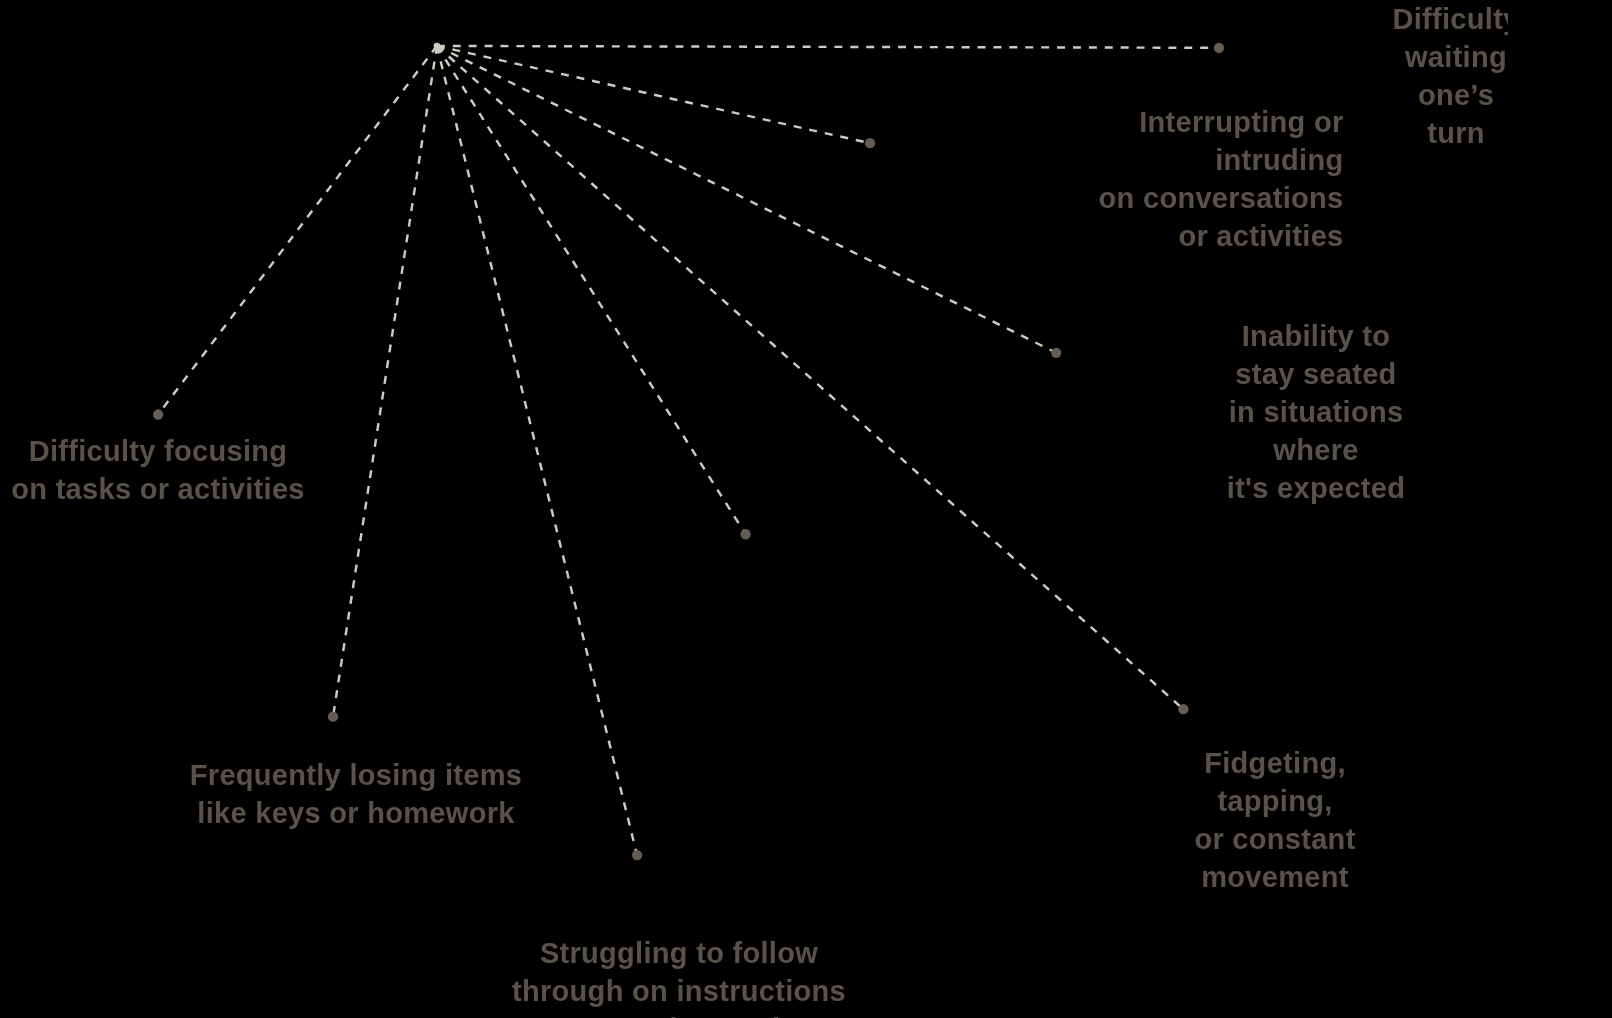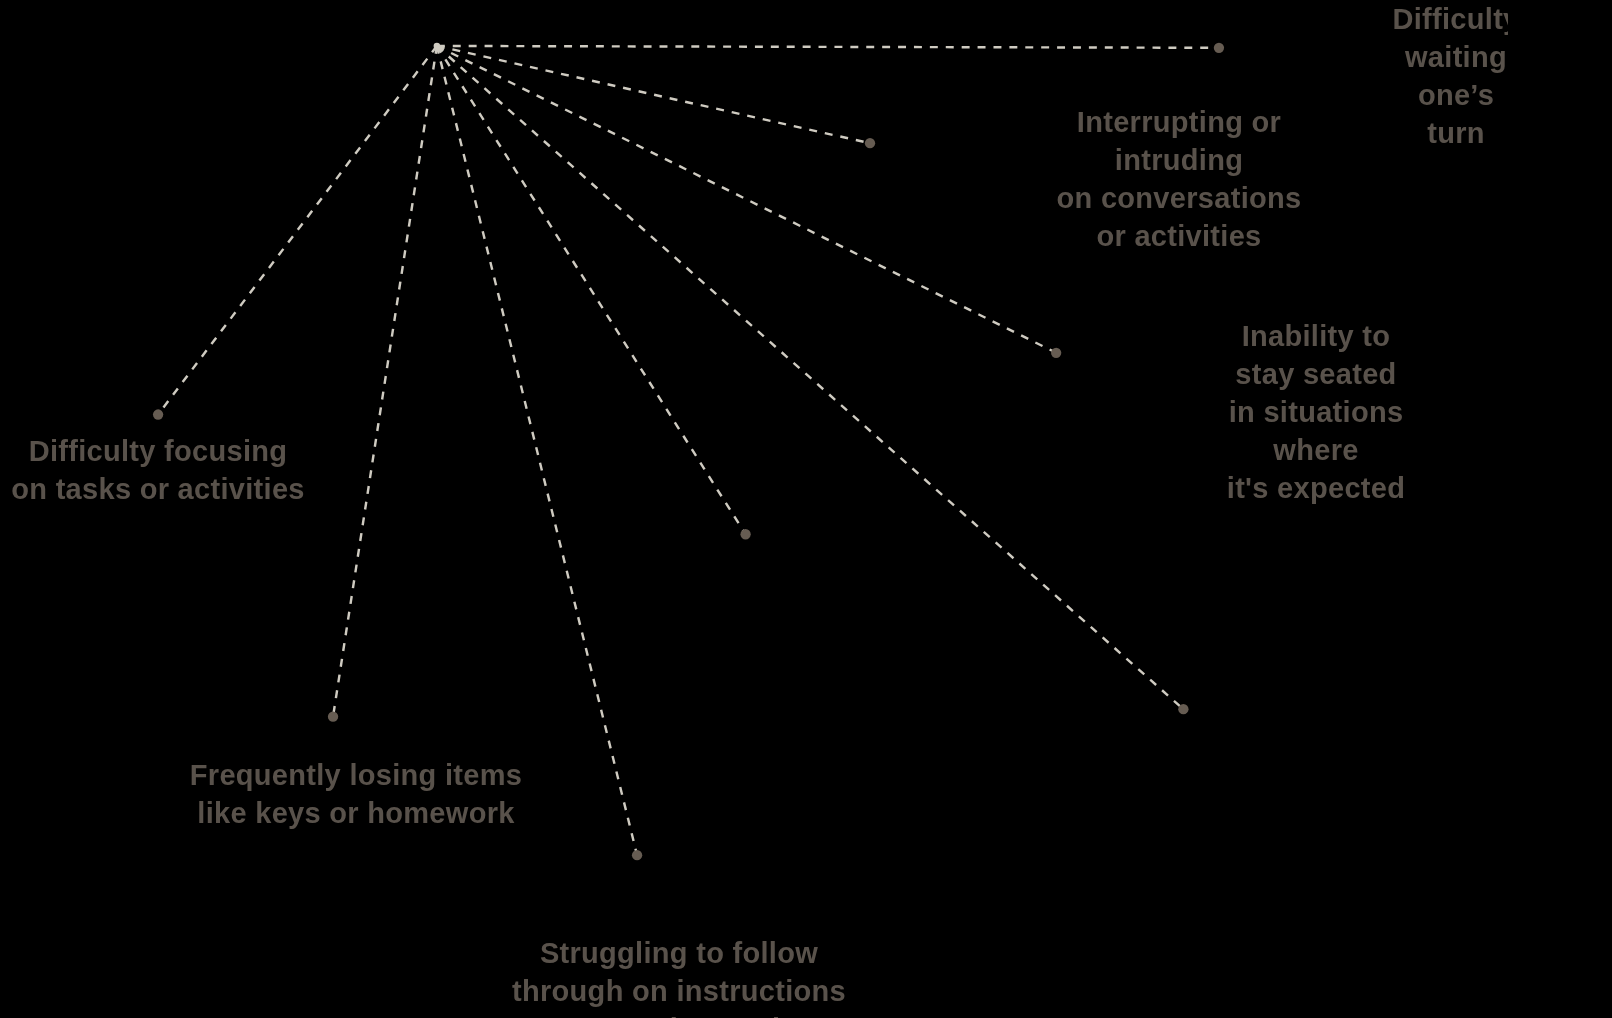--- a/index.html
+++ b/index.html
@@ -72,27 +72,29 @@
       <circle cx="356" cy="731" r="5.5" class="endpoint"></circle>
       <line x1="467" y1="14" x2="681" y2="879" class="connector"></line>
       <circle cx="681" cy="879" r="5.5" class="endpoint"></circle>
       <line x1="467" y1="14" x2="1265" y2="723" class="connector"></line>
       <circle cx="1265" cy="723" r="5.5" class="endpoint"></circle>
       <circle cx="467" cy="14" r="3.5" class="origin-dot"></circle>
     </svg>
   <div class="labels-layer">
       <div class="label" style="left: 1456px; top: 0px;">Difficulty waiting
 one’s turn</div>
-      <div class="label" style="left: 1179px; top: 103px;">Interrupting or intruding
+      <div class="label" style="left: 1179px; top: 103px; text-align: right;">Interrupting or intruding
 on conversations
 or activities</div>
       <div class="label" style="left: 1316px; top: 317px;">Inability to stay seated
 in situations where
 it's expected</div>
       <div class="label" style="left: 158px; top: 420px; margin-top: 12px;">Difficulty focusing
 on tasks or activities</div>
       <div class="label" style="left: 356px; top: 756px;">Frequently losing items
 like keys or homework</div>
       <div class="label" style="left: 679px; top: 898px; margin-top: 36px;">Struggling to follow
 through on instructions
 or complete tasks</div>
+      <div class="label" style="left: 1275px; top: 744px;">Fidgeting, tapping,
+or constant movement</div>
     </div>
 </div>
 
 </body></html>

